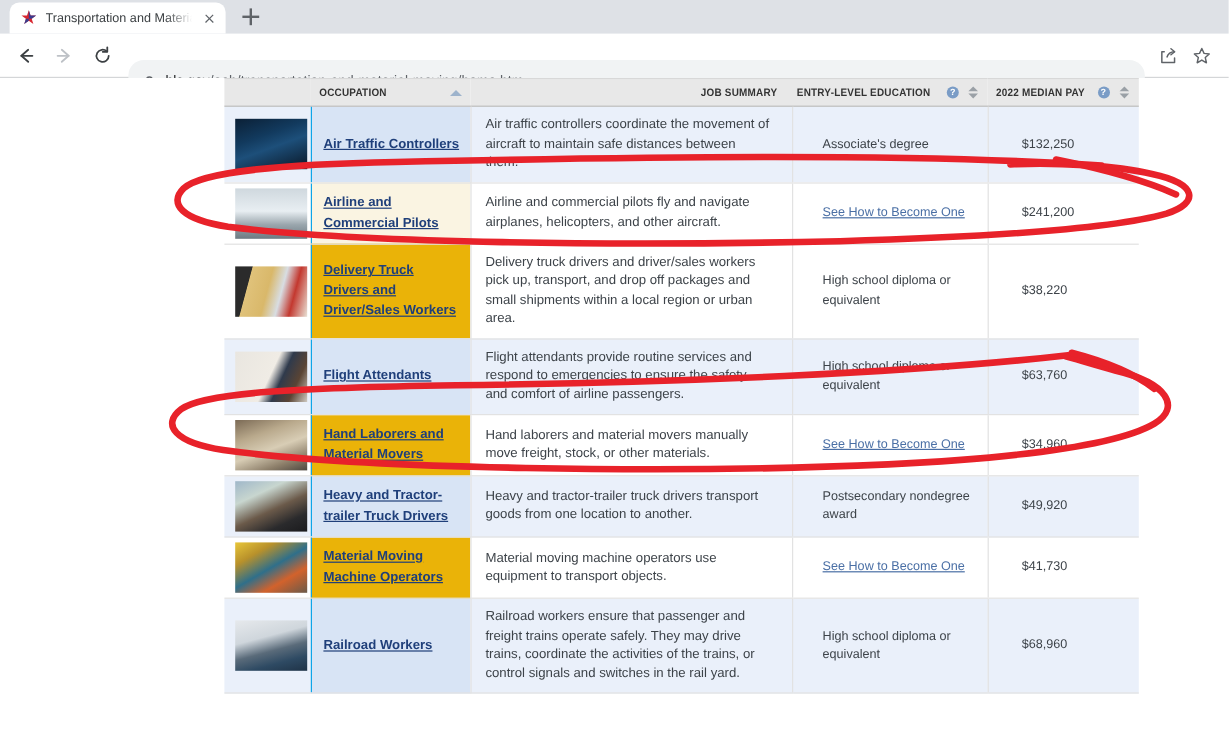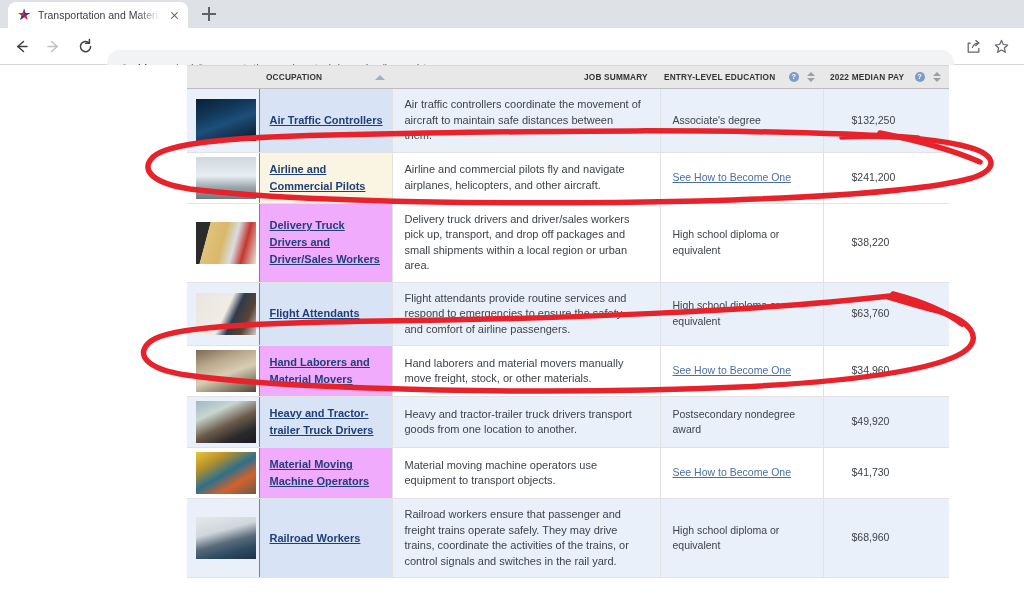--- a/index.html
+++ b/index.html
@@ -215,25 +215,25 @@
   tbody tr.plain td { background: #ffffff; }
   tbody tr.hover td { background: #ffffff; }
 
   td.cell-img { padding: 4px 0 4px 9px; width: 72px; }
   td.cell-occ {
     padding: 8px 8px 8px 10px;
     border-left: 1px solid #0ea5e9;
     border-right: 1px solid #e2e2e2;
   }
   tbody tr.band td.cell-occ  { background: #d8e4f5; }
-  tbody tr.plain td.cell-occ { background: #f0abfc; }
+  tbody tr.plain td.cell-occ { background: #eab308; }
   tbody tr.hover td.cell-occ { background: #faf4e2; }
 
   td.cell-sum { padding-left: 12px; padding-right: 16px; }
-  td.cell-edu { border-left: 1px solid #e2e2e2; padding-left: 12px; }
+  td.cell-edu { border-left: 1px solid #e2e2e2; padding-left: 25px; }
   td.cell-pay { border-left: 1px solid #e2e2e2; padding-left: 28px; }
 
   .occ-link {
     color: #1f3f7a;
     font-size: 11px;
     font-weight: bold;
     text-decoration: underline;
     line-height: 17px;
     display: inline;
   }

